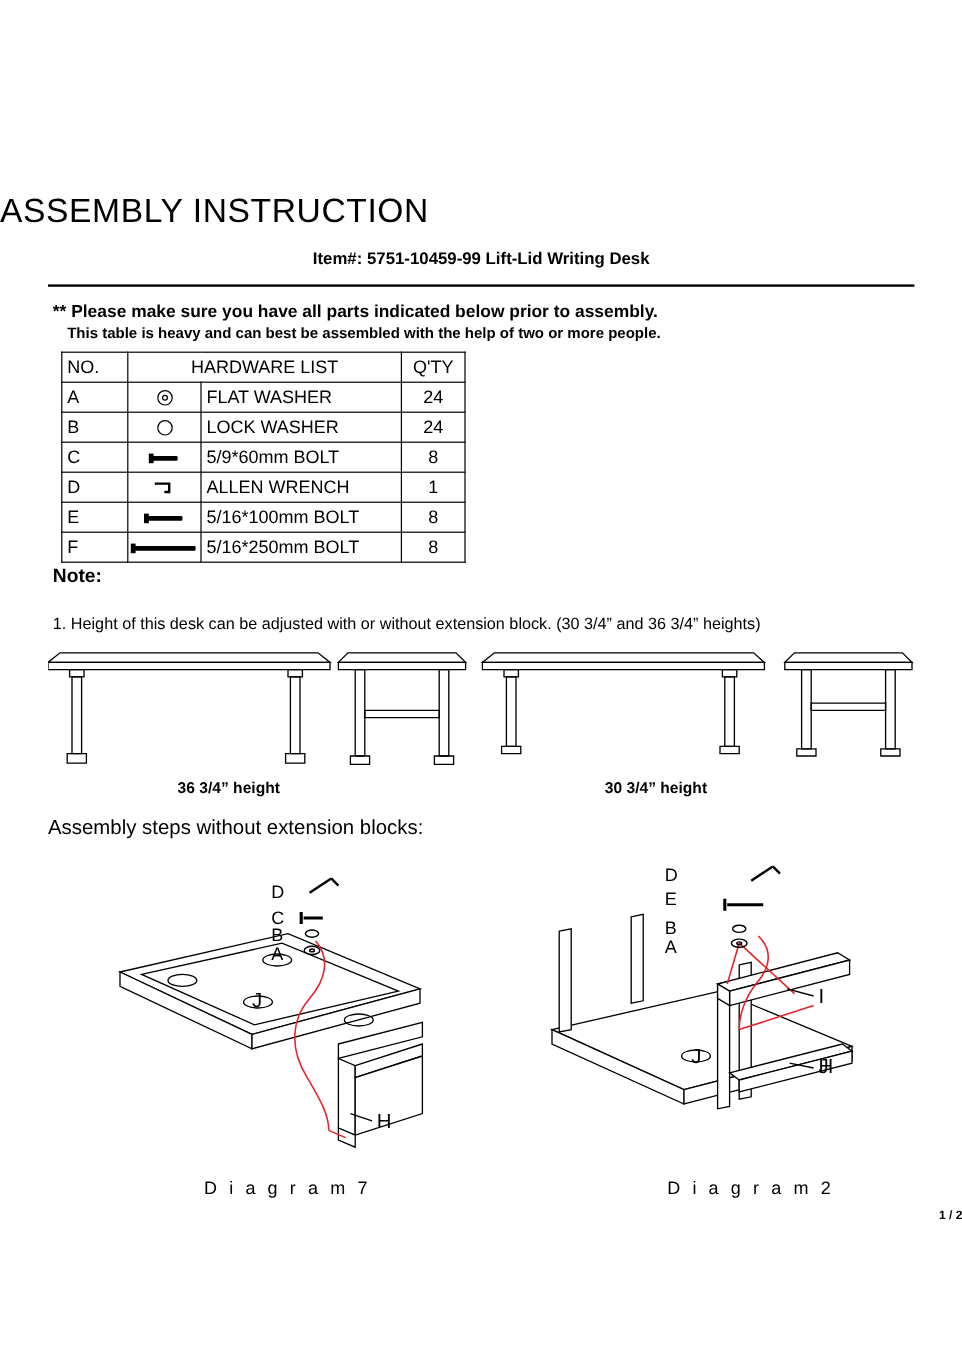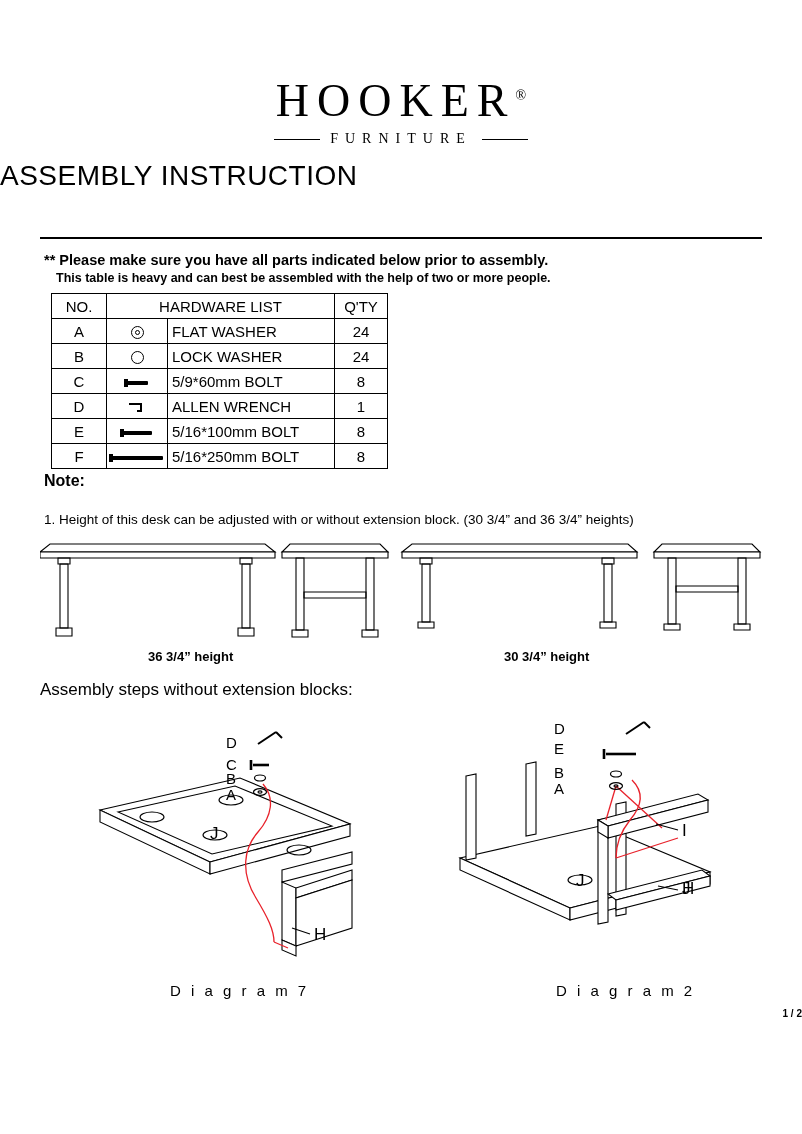--- a/index.html
+++ b/index.html
@@ -49,21 +49,21 @@
 
   
   table.hw{
     position:absolute;left:51px;top:293px;border-collapse:collapse;
     font-size:15px;
   }
   table.hw td,table.hw th{
     border:1px solid #000;height:24px;padding:0 4px;font-weight:400;
     font-size:15px;
   }
-  .c-no{width:46px;text-align:center;}
+  .c-no{width:46px;}
   .c-icon{width:34px;text-align:center;}
   .c-desc{width:158px;text-align:left;padding-left:6px;}
   .c-qty{width:44px;text-align:center;}
   .hdr-mid{text-align:center;}
   .hdr td{font-size:15px;}
 
   
   .ico{display:inline-block;position:relative;vertical-align:middle;}
   .ico-flat-washer{
     width:11px;height:11px;border:1.4px solid #000;border-radius:50%;
@@ -122,30 +122,23 @@
 
   svg.art{position:absolute;display:block;}
   .lbl{font-family:"Liberation Sans",sans-serif;font-size:15px;fill:#000;}
   .lbl-b{font-family:"Liberation Sans",sans-serif;font-size:17px;fill:#000;}
 </style>
 </head>
 <body>
 
 <div class="page">
 
-  <div class="brand">
-    <div class="brand-name"><span>HOOKER</span><span class="brand-reg">®</span></div>
-    <div class="brand-sub">
-      <span class="brand-rule"></span>
-      <span>FURNITURE</span>
-      <span class="brand-rule"></span>
-    </div>
-  </div>
 
   <div class="doc-title">ASSEMBLY INSTRUCTION</div>
+  <div class="doc-item">Item#: 5751-10459-99 Lift-Lid Writing Desk</div>
   <div class="hrule"></div>
 
   <div class="notice1">** Please make sure you have all parts indicated below prior to assembly.</div>
   <div class="notice2">This table is heavy and can best be assembled with the help of two or more people.</div>
 
   <table class="hw">
     <tbody>
         <tr class="hdr">
       <td class="c-no">NO.</td>
       <td class="hdr-mid" colspan="2">HARDWARE LIST</td>

